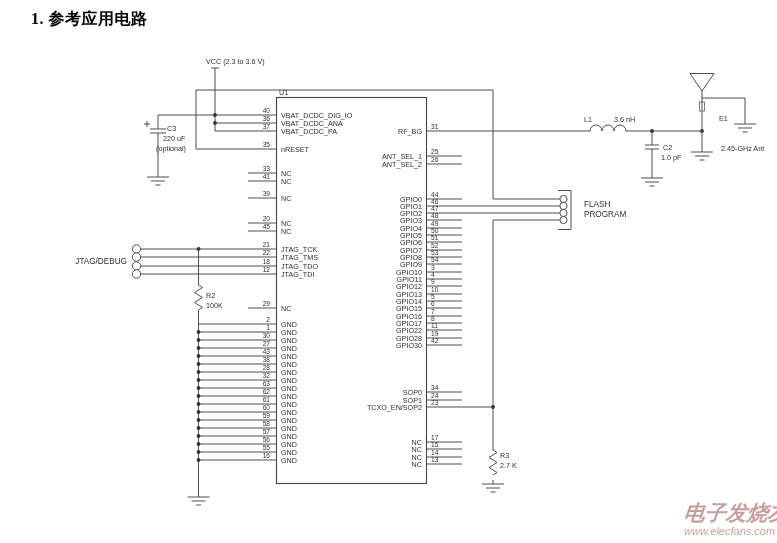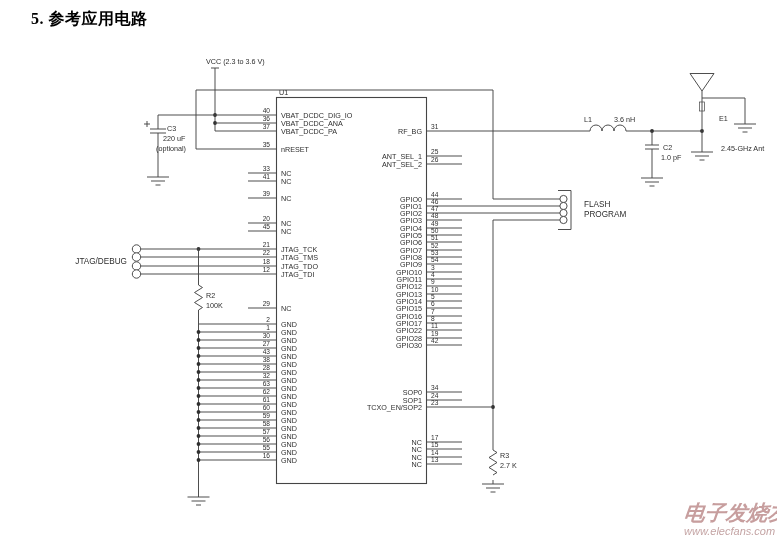--- a/index.html
+++ b/index.html
@@ -19,21 +19,21 @@
   .big-label{font-size:8.2px;fill:#2e2e2e;}
   .watermark{position:absolute;right:-12px;bottom:6px;text-align:left;line-height:1;
        color:#c79e9e;pointer-events:none;}
   .watermark .wm-logo{font-size:21px;font-weight:bold;font-style:italic;
        font-family:"Liberation Serif","DejaVu Serif",serif;transform:skewX(-6deg);display:block;}
   .watermark .wm-url{font-size:11px;font-style:italic;display:block;margin-top:2px;color:#c4a4a4;}
 </style>
 </head>
 <body>
 
-<div class="page-title">5. 参考应用电路</div>
+<div class="page-title">1. 参考应用电路</div>
 
 <svg class="schem" width="777" height="543" viewBox="0 0 777 543">
 
   <defs>
     <g id="gnd">
       <path class="sym" d="M-11,0 H11 M-7,4 H7 M-2.5,8 H2.5"></path>
     </g>
   </defs>
 
   <rect class="icbox" x="276.5" y="97.5" width="150" height="386"></rect>

